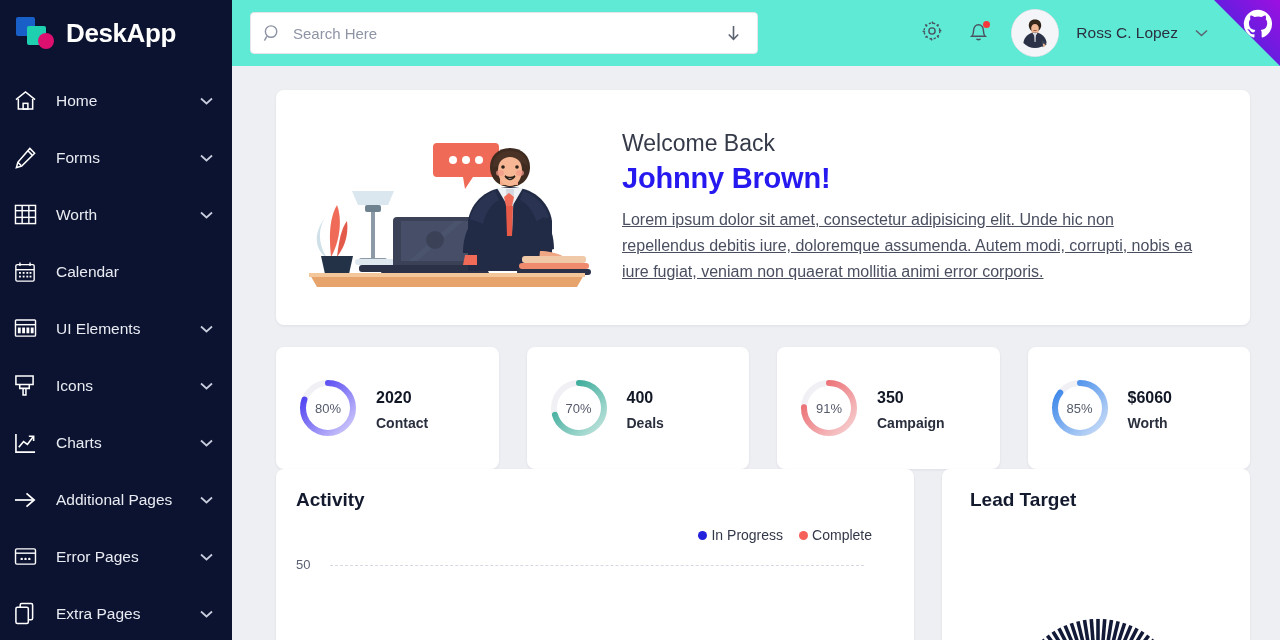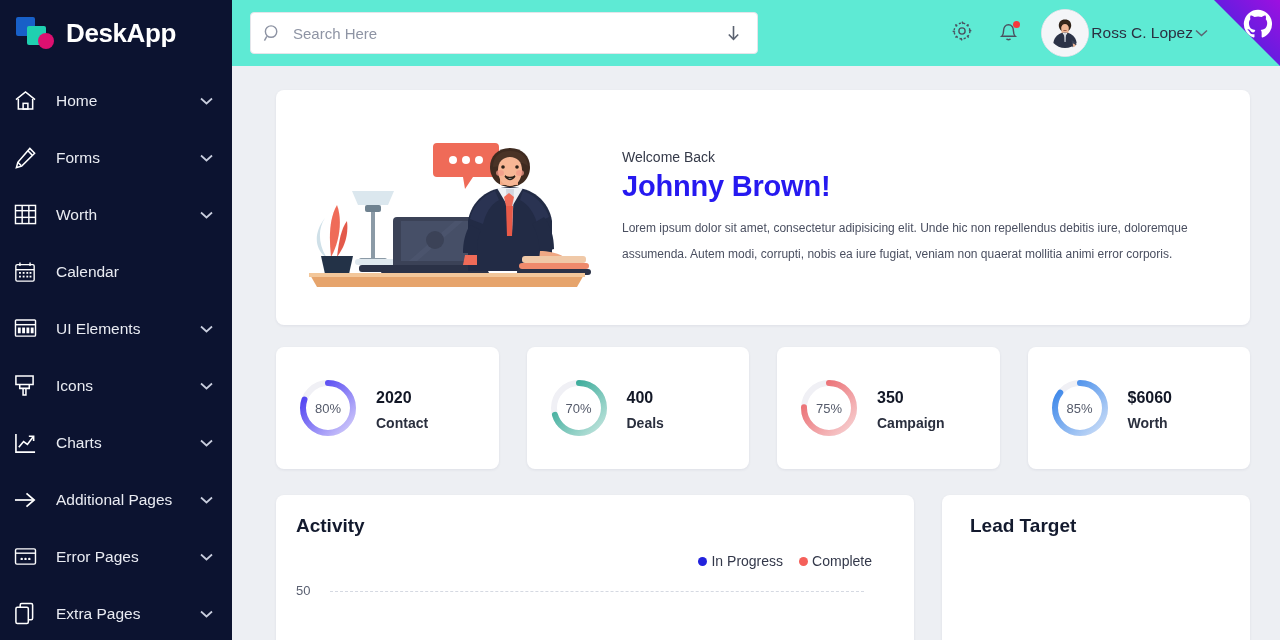--- a/index.html
+++ b/index.html
@@ -75,21 +75,21 @@
     display: flex; align-items: center; gap: 0;
   }
   .icon-btn {
     width: 46px; height: 46px; display: flex; align-items: center; justify-content: center;
     color: #4b5160; cursor: pointer; position: relative;
   }
   .bell-dot {
     position: absolute; top: 11px; right: 11px;
     width: 7px; height: 7px; border-radius: 50%; background: #f5373b;
   }
-  .profile { display: flex; align-items: center; gap: 2px; margin-left: 10px; cursor: pointer; }
+  .profile { display: flex; align-items: center; gap: 17px; margin-left: 10px; cursor: pointer; }
   .avatar {
     width: 48px; height: 48px; border-radius: 50%;
     border: 1px solid #e1e3e9; overflow: hidden; position: relative; background: #fff;
     flex: 0 0 48px;
   }
   .avatar svg { display: block; }
   .profile-name { font-size: 15.5px; color: #2b3041; white-space: nowrap; }
   .profile-chev { color: #5b6270; display: flex; align-items: center; }
 
   
@@ -111,26 +111,26 @@
     box-shadow: 0 1px 3px rgba(24,34,74,0.07);
   }
 
   
   .welcome {
     height: 235px; display: flex; align-items: center;
     padding: 0 34px 0 6px; margin-bottom: 22px;
   }
   .welcome-illus { flex: 0 0 330px; height: 200px; display: flex; align-items: center; justify-content: center; }
   .welcome-text { flex: 1 1 auto; padding-left: 10px; }
-  .welcome-sub { font-size: 14px; color: #353a49; margin-bottom: 5px; }
+  .welcome-sub { font-size: 23px; color: #353a49; margin-bottom: 5px; }
   .welcome-title { font-size: 29px; font-weight: 700; color: #2619f0; margin-bottom: 12px; letter-spacing: -0.2px; }
-  .welcome-body { font-size: 12px; line-height: 26px; color: #4a4f60; max-width: 575px; }
-
-  
-  .stats { display: flex; gap: 28px; margin-bottom: 26px; }
+  .welcome-body { font-size: 16px; line-height: 26px; color: #4a4f60; max-width: 575px; text-decoration: underline; }
+
+  
+  .stats { display: flex; gap: 28px; }
   .stat {
     flex: 1 1 0; height: 122px;
     display: flex; align-items: center; padding-left: 22px; gap: 18px;
   }
   .ring { position: relative; width: 60px; height: 60px; flex: 0 0 60px; }
   .ring svg { display: block; transform: rotate(-90deg); }
   .ring-label {
     position: absolute; inset: 0; display: flex; align-items: center; justify-content: center;
     font-size: 13px; color: #555b6b;
   }
@@ -553,21 +553,21 @@
             <svg width="60" height="60" viewBox="0 0 60 60">
               <defs>
                   <linearGradient id="g2" x1="0" y1="1" x2="1" y2="0">
                 <stop offset="0%" stop-color="#f8d4d5"></stop>
                     <stop offset="100%" stop-color="#e8585e"></stop>
               </linearGradient>
                 </defs>
               <circle cx="30" cy="30" r="25" fill="none" stroke="#f0f0f5" stroke-width="6"></circle>
               <circle cx="30" cy="30" r="25" fill="none" stroke="url(#g2)" stroke-width="6" stroke-linecap="round" stroke-dasharray="117.8 157.1"></circle>
             </svg>
-            <span class="ring-label">75%</span>
+            <span class="ring-label">91%</span>
           </div>
           <div>
             <div class="stat-num">350</div>
             <div class="stat-cap">Campaign</div>
           </div>
         </div>
 
         <div class="card stat">
           <div class="ring">
             <svg width="60" height="60" viewBox="0 0 60 60">

